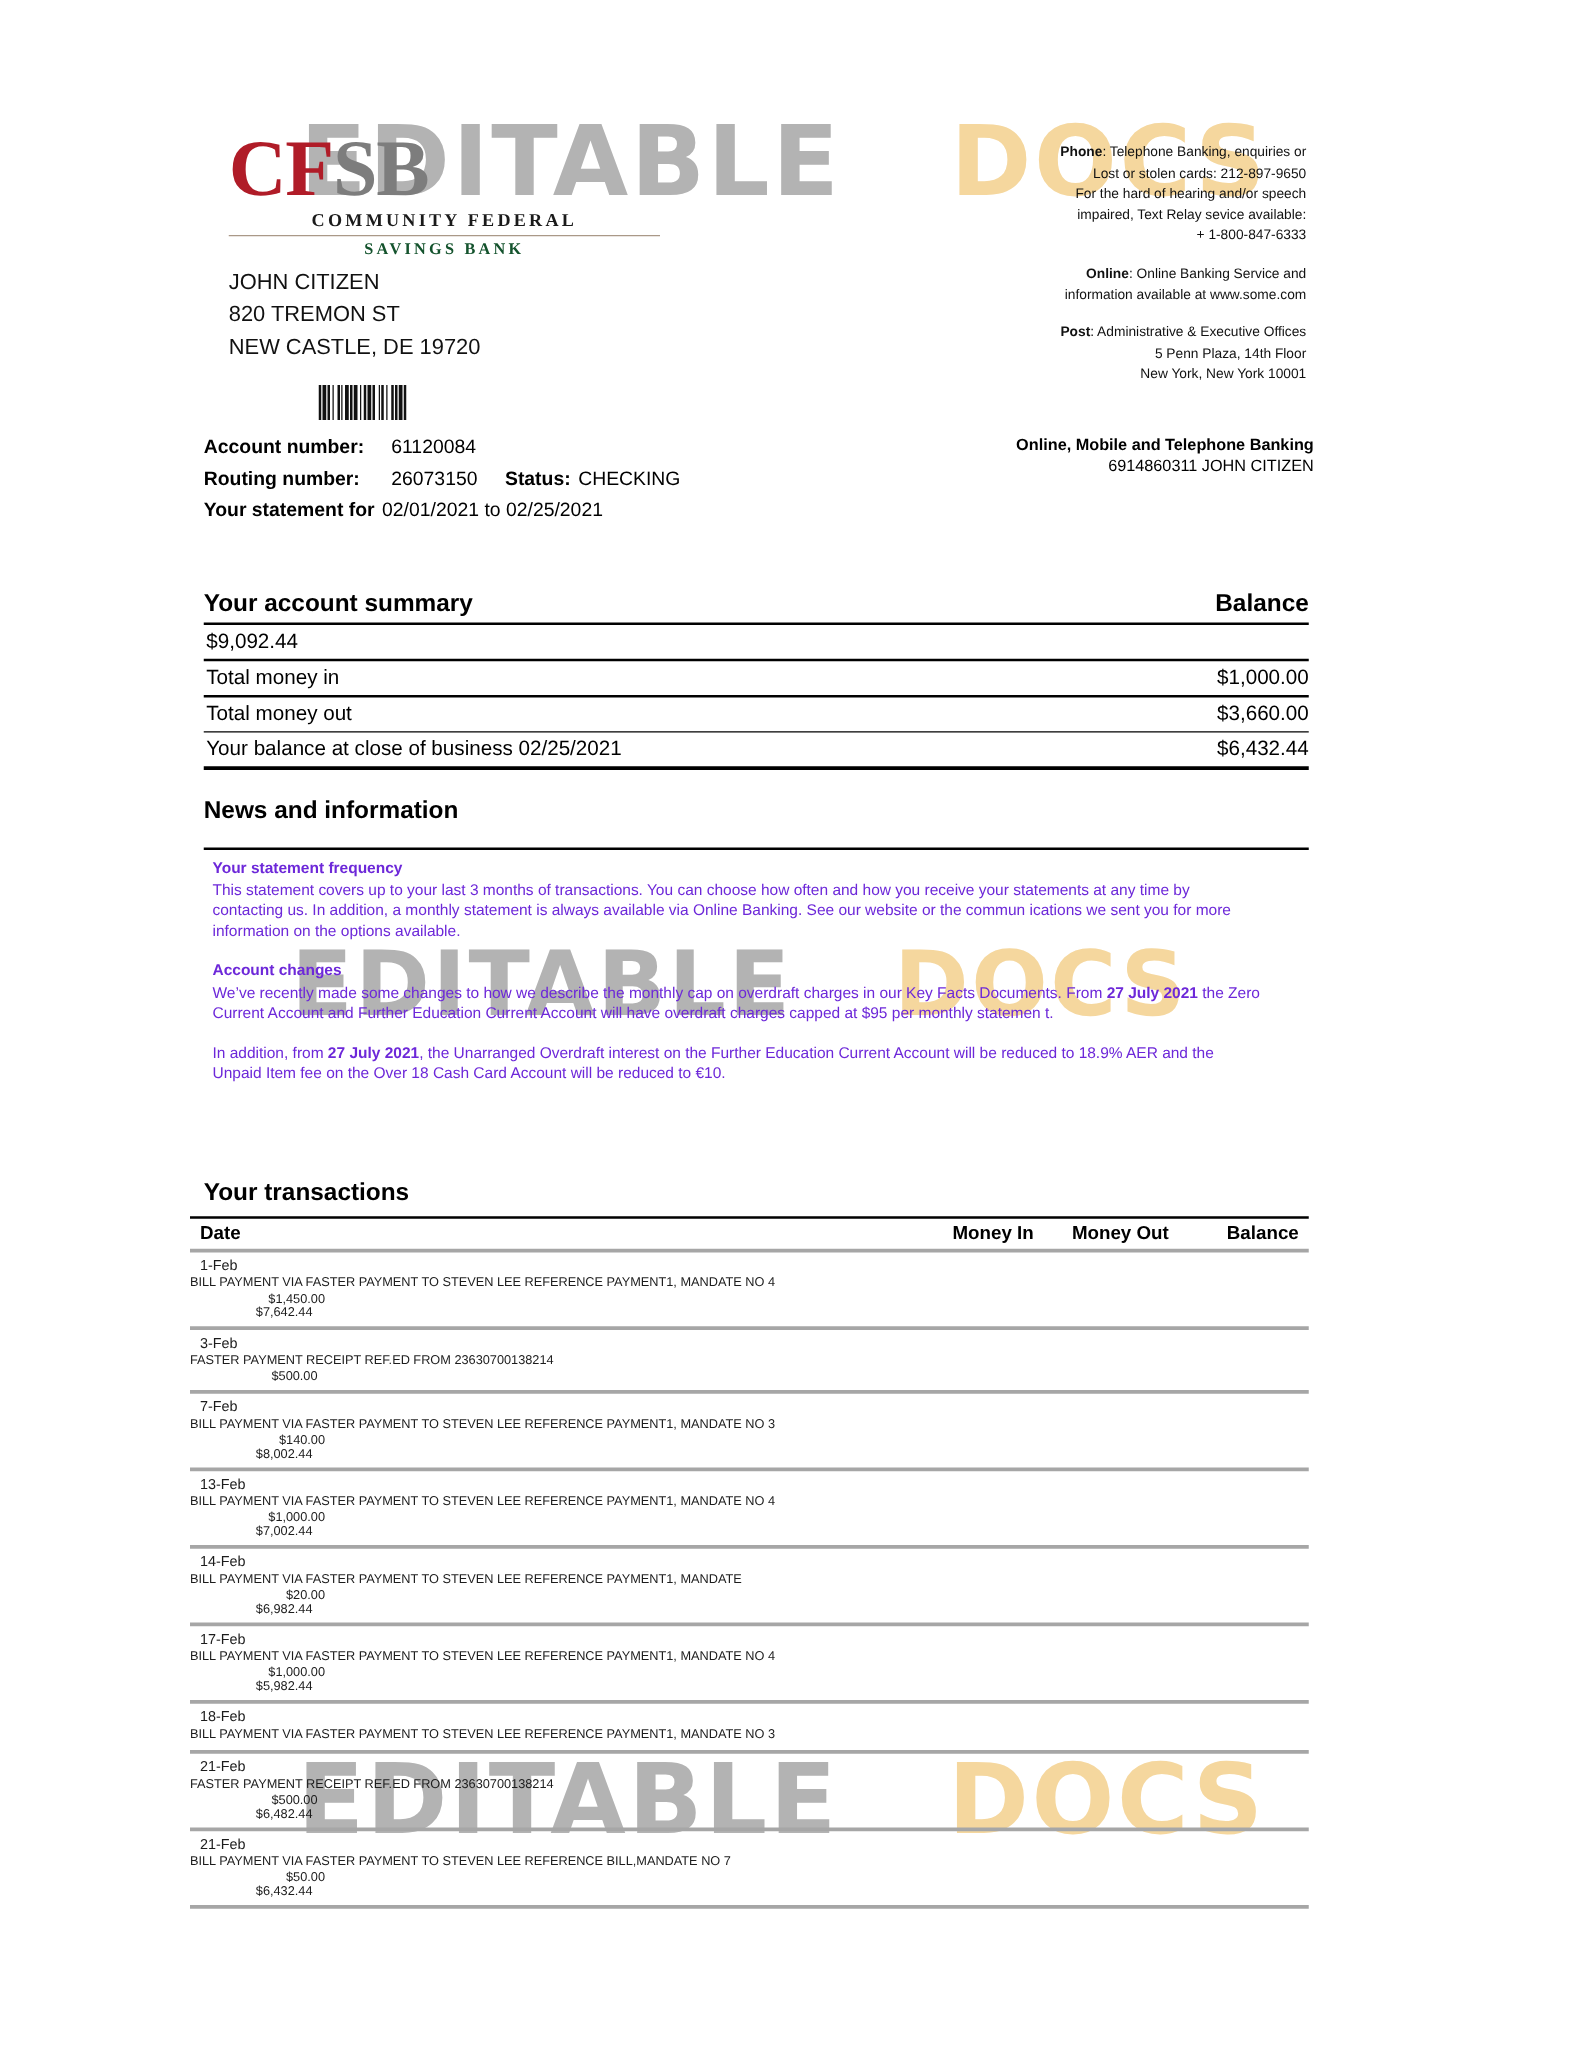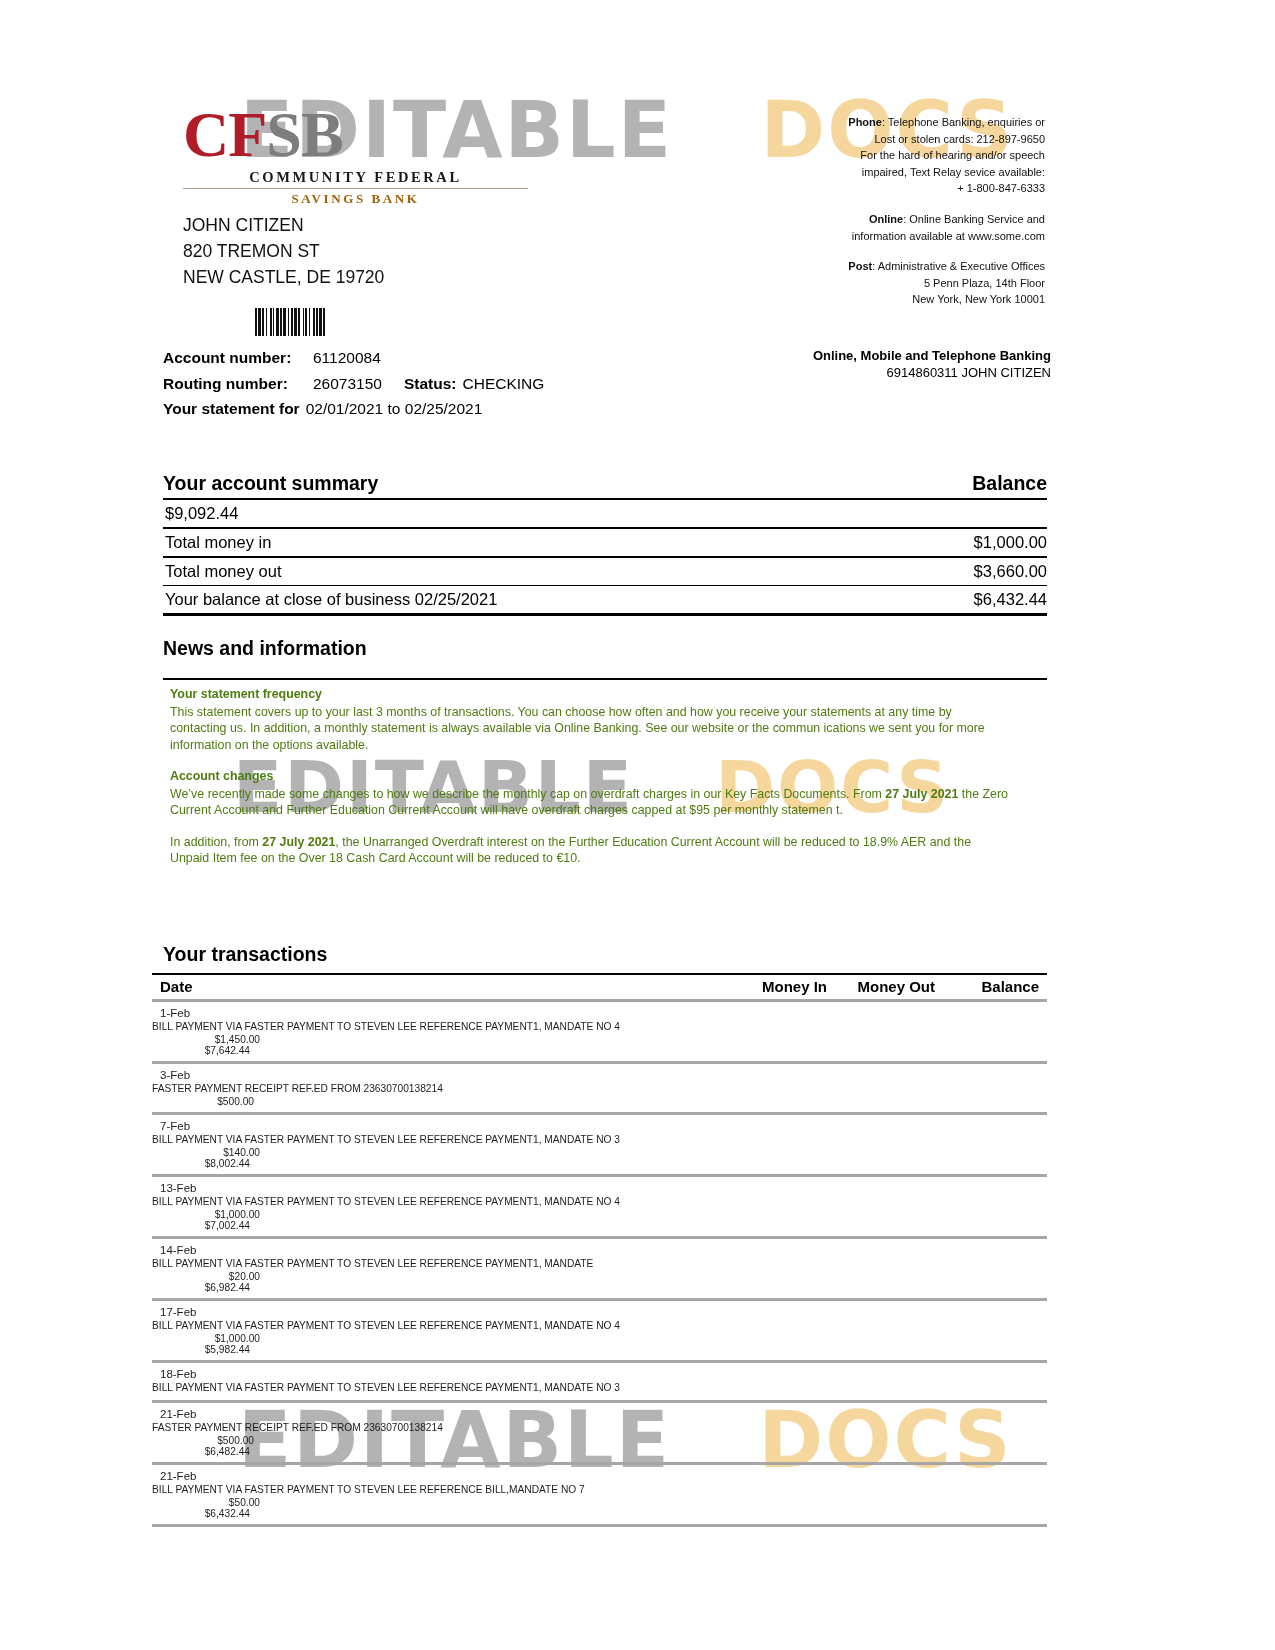--- a/index.html
+++ b/index.html
@@ -51,21 +51,21 @@
     margin-top:4px;
     color:#1a1a1a;
   }
   .logo-rule { height:1px; background:#a98; margin:2px 0 2px 0; }
   .logo-sub2 {
     font-family:"Liberation Serif", serif;
     font-size:13px;
     letter-spacing:2.6px;
     font-weight:700;
     text-align:center;
-    color:#a16207;
+    color:#14532d;
   }
 
   
   .addr { position:absolute; left:183px; top:212px; font-size:17.5px; line-height:26px; color:#111; }
 
   
   .barcode { position:absolute; left:255px; top:308px; width:105px; height:28px; }
   .barcode i { position:absolute; top:0; bottom:0; background:#111; display:block; }
 
   
@@ -88,21 +88,21 @@
   .summary { position:absolute; left:163px; top:472px; width:884px; }
   .sum-head { display:flex; justify-content:space-between; font-size:19.5px; font-weight:700; padding-bottom:3px; }
   .rule-th { height:2.4px; background:#000; }
   .rule-t { height:1.6px; background:#000; }
   .sum-row { display:flex; justify-content:space-between; font-size:16.5px; padding:4px 0 4px 2px; }
   .sum-row .amt { font-weight:400; }
 
   
   .news-h { position:absolute; left:163px; top:637px; font-size:19.5px; font-weight:700; }
   .news-rule { position:absolute; left:163px; top:678px; width:884px; height:2.4px; background:#000; }
-  .news-body { position:absolute; left:170px; top:686px; width:840px; font-size:12.4px; line-height:16.5px; color:#4d7c0f; }
+  .news-body { position:absolute; left:170px; top:686px; width:840px; font-size:12.4px; line-height:16.5px; color:#6d28d9; }
   .news-body .sub { font-weight:700; margin-bottom:1px; }
   .news-body p { margin:0 0 15px 0; }
   .news-body b { font-weight:700; }
 
   
   .tx-h { position:absolute; left:163px; top:943px; font-size:19.5px; font-weight:700; }
   .tx { position:absolute; left:152px; top:973px; width:895px; }
   .tx-rule-top { height:2.4px; background:#000; }
   .tx-head { display:flex; font-size:15px; font-weight:700; padding:3px 0 4px 0; }
   .tx-rule-grey { height:3px; background:#a6a6a6; }

